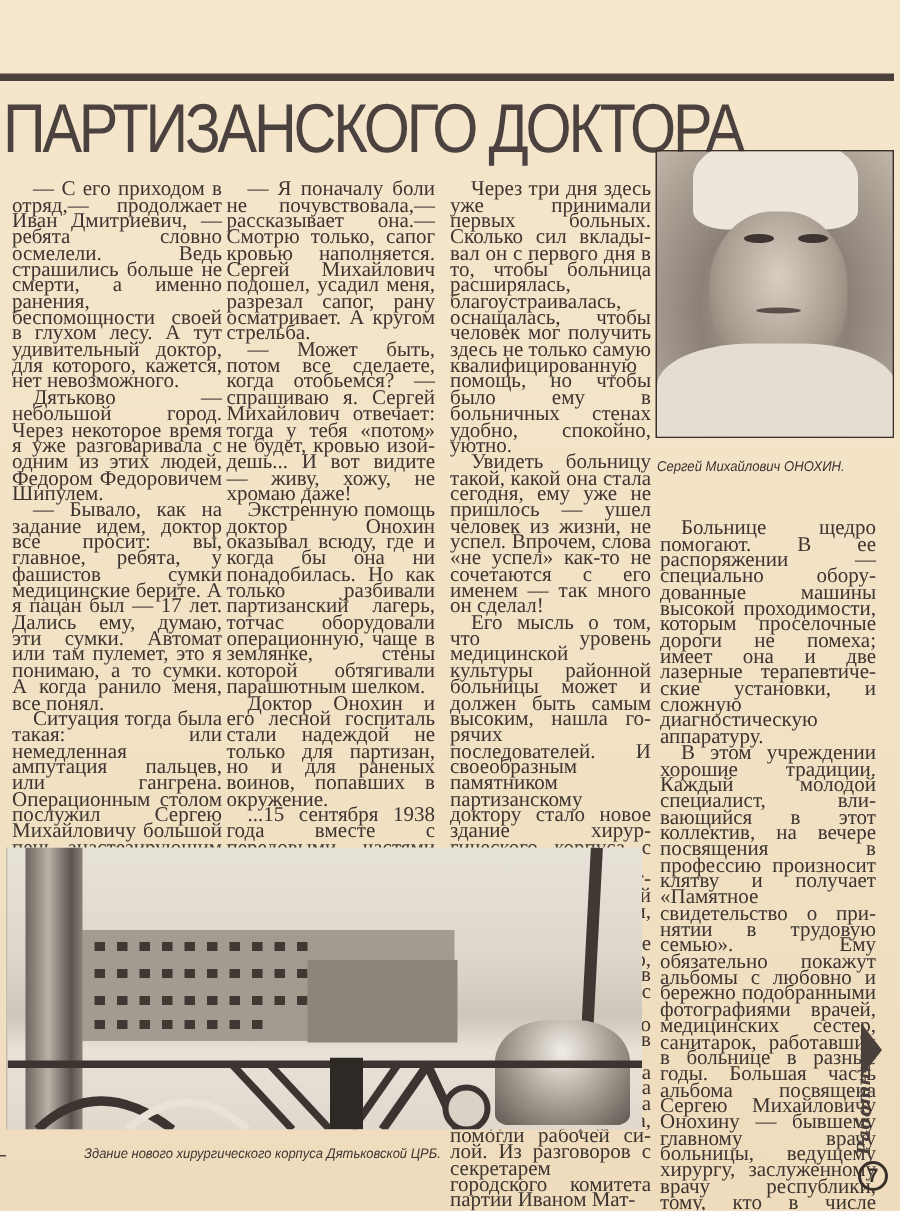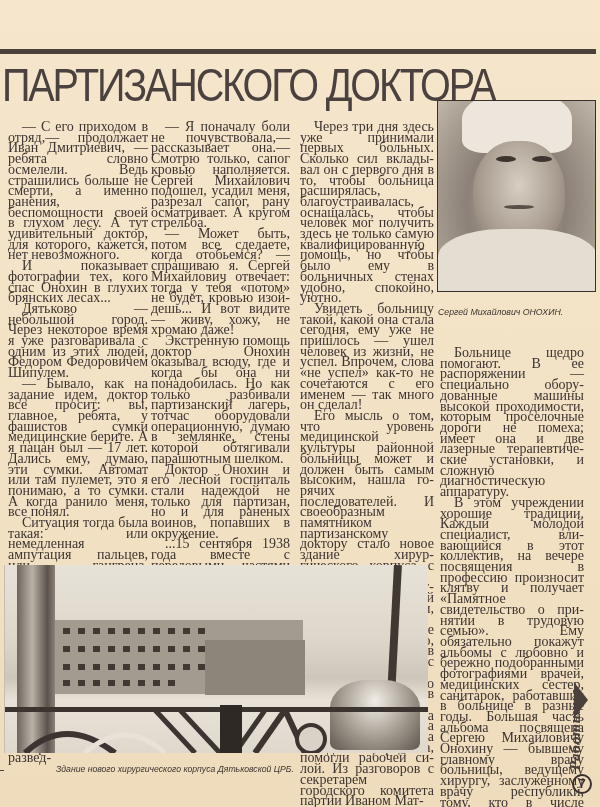--- a/index.html
+++ b/index.html
@@ -78,31 +78,30 @@
   </style>
 </head>
 <body>
 
 <div class="page">
   <div class="top-rule"></div>
   <h1 class="headline">ПАРТИЗАНСКОГО ДОКТОРА</h1>
 
   <div class="col col1">
     <p>— С его приходом в от­ряд,— продолжает Иван Дмитриевич, — ребята словно осмелели. Ведь страшились больше не смерти, а именно ранения, беспомощности своей в глухом лесу. А тут удиви­тельный доктор, для кото­рого, кажется, нет невоз­можного.</p>
-    <p>И показывает фотогра­фии тех, кого спас Онохин в глухих брянских лесах...</p>
     <p>Дятьково — небольшой город. Через некоторое время я уже разговарива­ла с одним из этих людей, Федором Федоровичем Шипулем.</p>
     <p>— Бывало, как на зада­ние идем, доктор все про­сит: вы, главное, ребята, у фашистов сумки медицин­ские берите. А я пацан был — 17 лет. Дались ему, думаю, эти сумки. Автомат или там пулемет, это я понимаю, а то сумки. А когда ранило меня, все понял.</p>
     <p>Ситуация тогда была такая: или немедленная ампутация пальцев, или гангрена. Операционным столом послужил Сергею Михайловичу большой пень, анастезирующим и обеззараживающим сред­ством — деревенский са­могон, хирургическим ин­струментом — обыкновен­ная плотницкая ножовка. По всем правилам дей­ствовали только руки хи­рурга — руки, о которых не раз потом говорилось: зо­лотые...</p>
     <p>Партизанская развед-</p>
   </div>
 
   <div class="col col2">
     <p>— Я поначалу боли не почувствовала,— расска­зывает она.— Смотрю только, сапог кровью на­полняется. Сергей Михай­лович подошел, усадил ме­ня, разрезал сапог, рану осматривает. А кру­гом стрельба.</p>
     <p>— Может быть, потом все сделаете, когда отобьемся? — спрашиваю я. Сергей Михайлович отве­чает: тогда у тебя «потом» не будет, кровью изой­дешь... И вот видите — живу, хожу, не хромаю даже!</p>
-    <p>Экстренную помощь доктор Онохин оказывал всюду, где и когда бы она ни понадобилась. Но как только разбивали парти­занский лагерь, тотчас оборудовали операцион­ную, думаю в землянке, сте­ны которой обтягивали па­рашютным шелком.</p>
+    <p>Экстренную помощь доктор Онохин оказывал всюду, где и когда бы она ни понадобилась. Но как только разбивали парти­занский лагерь, тотчас оборудовали операцион­ную, чаще в землянке, сте­ны которой обтягивали па­рашютным шелком.</p>
     <p>Доктор Онохин и его лесной госпиталь стали надеждой не только для партизан, но и для ране­ных воинов, попавших в окружение.</p>
     <p>...15 сентября 1938 года вместе с передовыми ча­стями Советской Армии, освободившей Брянщину, в город вернулся партизан­ский доктор.</p>
     <p>Больница была разру­шена, разграблена. Но ему ли растеряться? В любых условиях привык работать Сергей Михайлович.</p>
   </div>
 
   <div class="col col3">
     <p>Через три дня здесь уже принимали первых боль­ных. Сколько сил вклады­вал он с первого дня в то, чтобы больница расширя­лась, благоустраивалась, оснащалась, чтобы чело­век мог получить здесь не только самую квалифици­рованную помощь, но что­бы было ему в больничных стенах удобно, спокойно, уютно.</p>
     <p>Увидеть больницу та­кой, какой она стала се­годня, ему уже не приш­лось — ушел человек из жизни, не успел. Впро­чем, слова «не успел» как-то не сочетаются с его именем — так много он сделал!</p>
     <p>Его мысль о том, что уровень медицинской культуры районной боль­ницы может и должен быть самым высоким, нашла го­рячих последователей. И своеобразным памятником партизанскому доктору стало новое здание хирур­гического корпуса с ше­стью операционными, сиг­нализацией у каждой боль­ничной кровати, телекаме­рами, позволяющими, не тревожа больного, наблю­дать за ним в ночное вре­мя, с видеотелефоном, который можно вкатить на тележке в любую па­лату...</p>
     <p>Для строительства это­го корпуса предприятия района объединили сред­ства, помогли рабочей си­лой. Из разговоров с сек­ретарем городского коми­тета партии Иваном Мат-</p>

